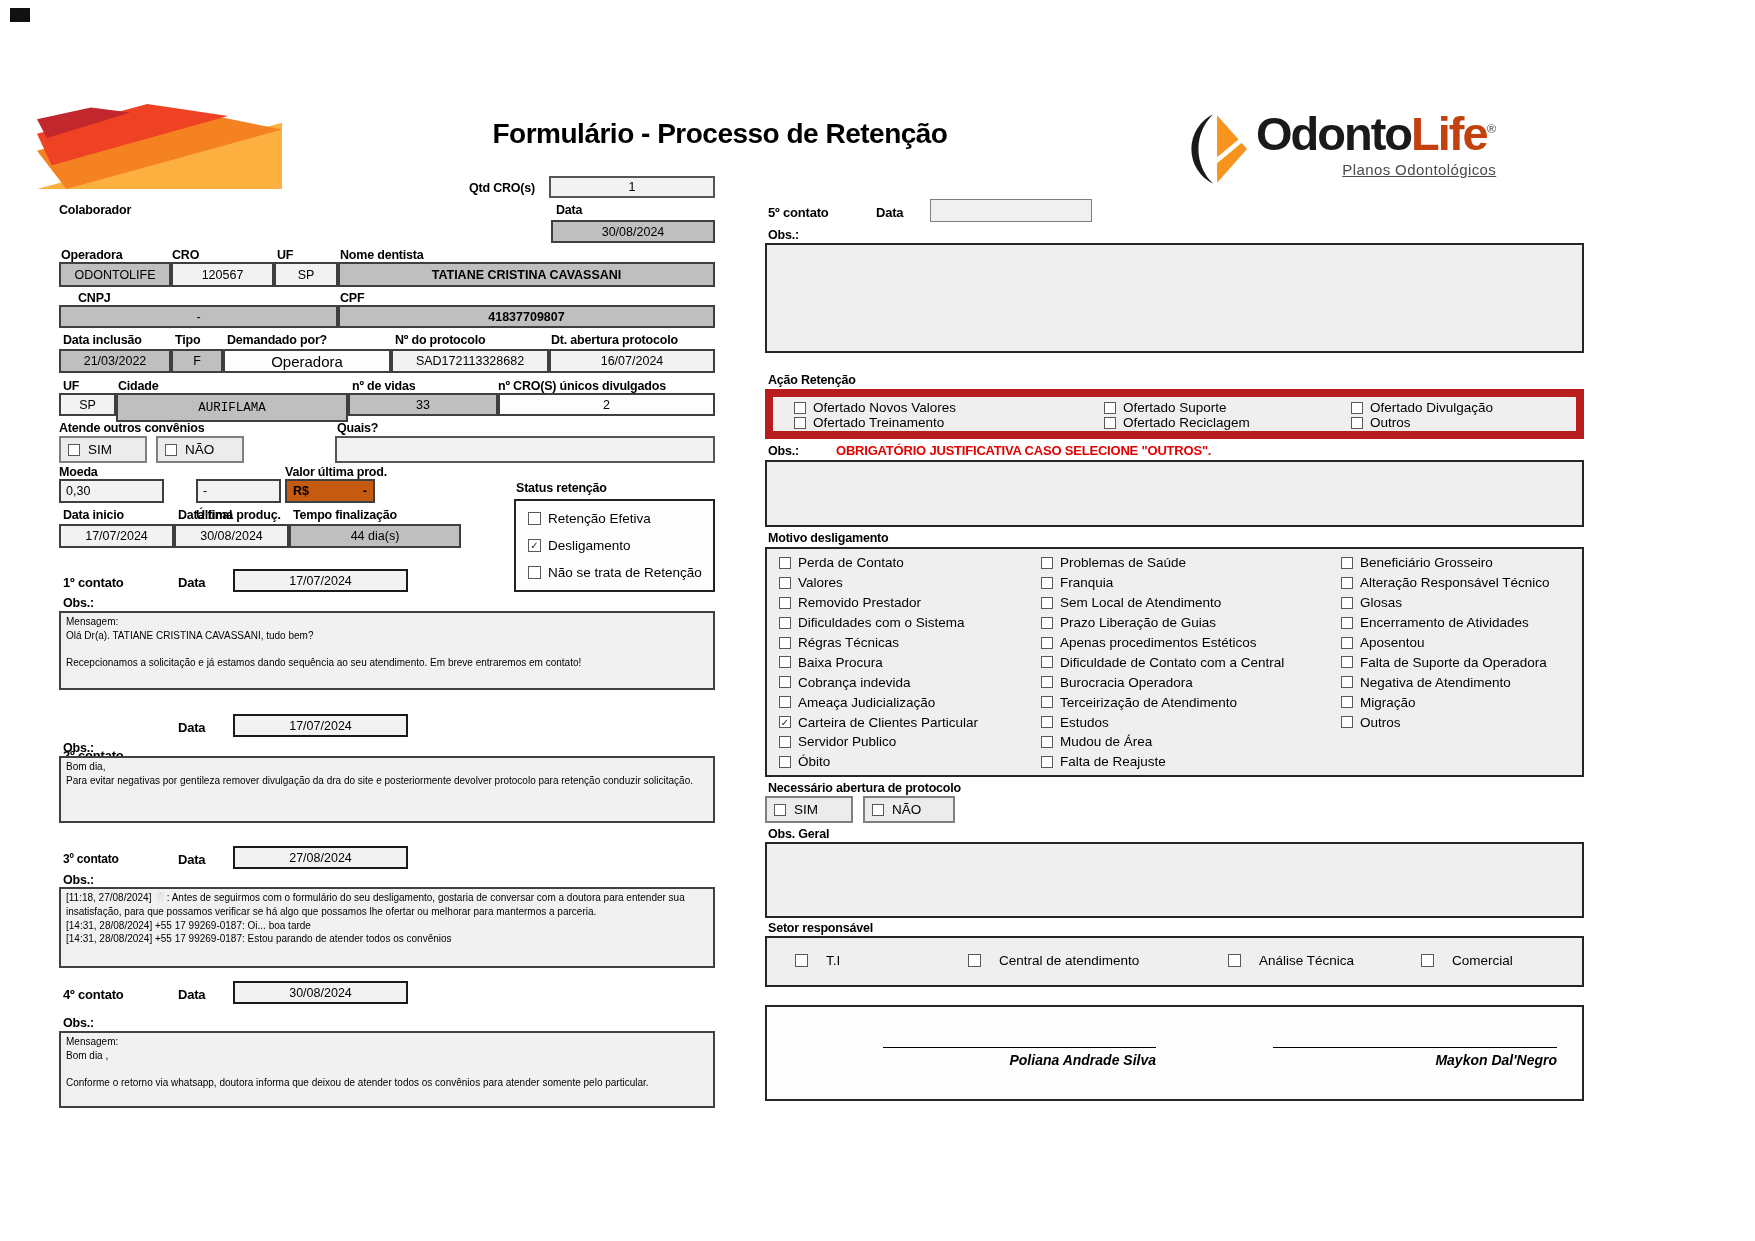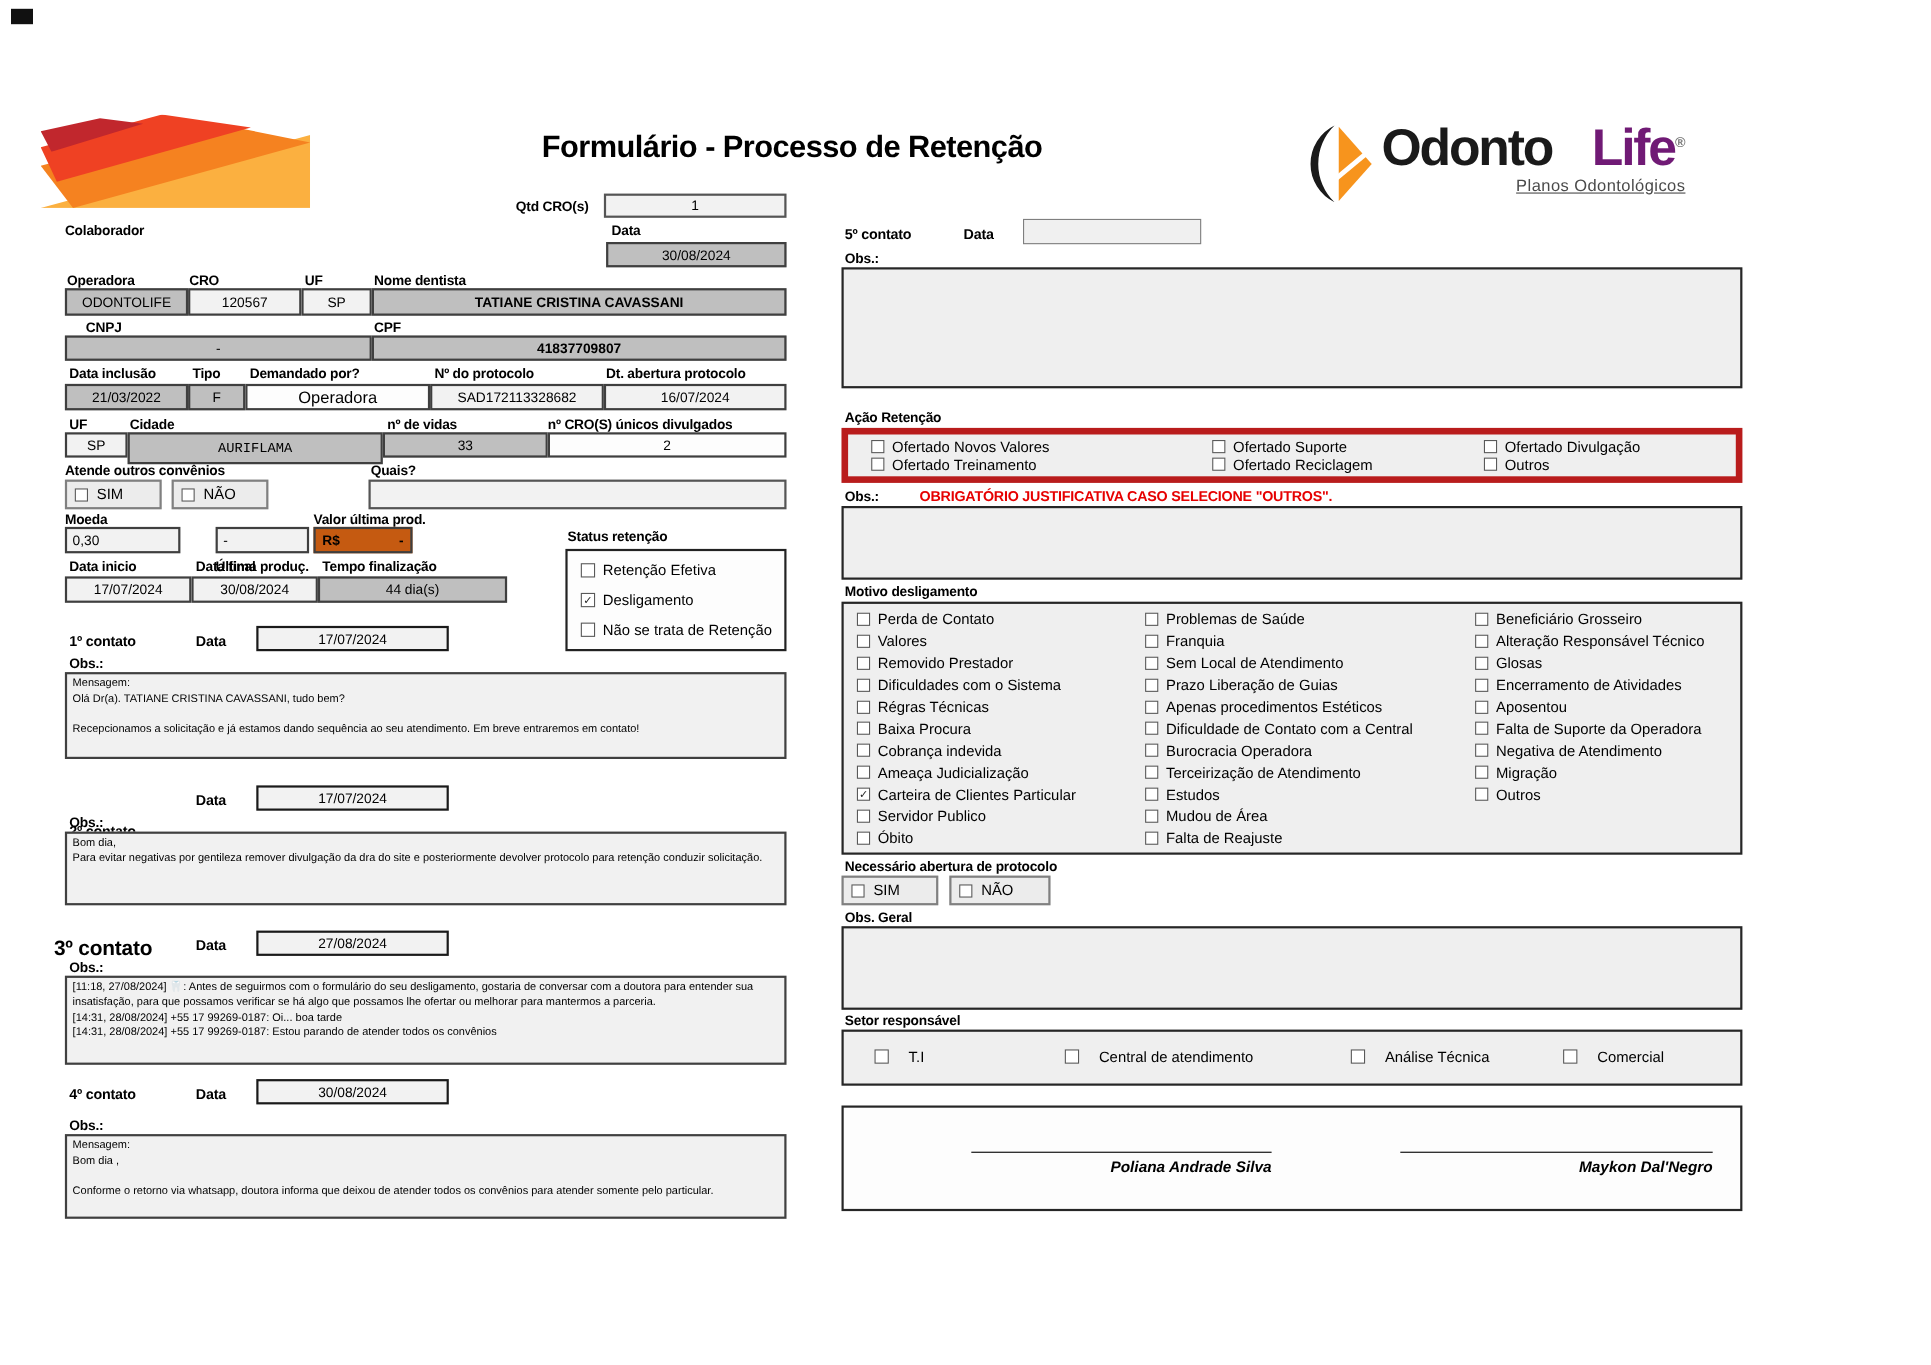--- a/index.html
+++ b/index.html
@@ -25,38 +25,38 @@
   .bigbox{position:absolute;box-sizing:border-box;border:2px solid #262626;background:#efefef;}
   
   .cb{display:inline-flex;flex:none;width:12px;height:12px;box-sizing:border-box;border:1.5px solid #595959;
       background:#fff;align-items:center;justify-content:center;font-size:10px;color:#222;}
   .cbrow{display:flex;align-items:center;gap:7px;font-size:13.5px;white-space:nowrap;}
   .statusbox{position:absolute;box-sizing:border-box;border:2px solid #222;background:#fdfdfd;
              display:flex;flex-direction:column;justify-content:space-around;padding:4px 0 4px 12px;}
   .statusbox .cb{width:13px;height:13px;}
   .optbox{position:absolute;box-sizing:border-box;border:2px solid #808080;background:#ececec;
           display:flex;align-items:center;padding-left:7px;gap:8px;font-size:13.5px;}
-  .acao-grid{position:absolute;box-sizing:border-box;border:6px solid #b91c1c;background:#efefef;
+  .acao-grid{position:absolute;box-sizing:border-box;border:8px solid #b91c1c;background:#efefef;
              display:grid;grid-auto-flow:column;grid-template-rows:repeat(2,1fr);
              grid-template-columns:310px 247px auto;align-items:center;padding:3px 0 3px 21px;}
   .mcol{position:absolute;display:flex;flex-direction:column;}
   .mcol .cbrow{height:19.9px;}
   
   .title{position:absolute;left:410px;top:118px;width:620px;text-align:center;
          font-size:28px;font-weight:bold;letter-spacing:-0.5px;}
   .logo-left{position:absolute;left:37px;top:104px;width:245px;height:85px;overflow:hidden;}
   .logo-left i{position:absolute;display:block;left:0;top:0;width:100%;height:100%;}
   .lp1{background:#fbb040;clip-path:polygon(0 100%,100% 22%,100% 100%);}
   .lp2{background:#f58220;clip-path:polygon(0 55%,62% 8%,100% 30%,12% 100%);}
   .lp3{background:#ef4123;clip-path:polygon(0 35%,45% 0,78% 14%,6% 72%);}
   .lp4{background:#c1272d;clip-path:polygon(0 18%,22% 4%,38% 10%,4% 40%);}
   .brand{position:absolute;left:1190px;top:110px;width:400px;display:flex;align-items:flex-start;gap:8px;}
   .brand-word{font-size:47px;font-weight:800;letter-spacing:-2px;line-height:1;}
   .bw-black{color:#1a1a1a;}
-  .bw-orange{color:#701a75;margin-left:36px;}
+  .bw-orange{color:#c2410c;}
   .bw-reg{font-size:13px;color:#777;vertical-align:super;letter-spacing:0;}
   .brand-tag{text-align:right;font-size:15px;color:#4a4a4a;letter-spacing:0.4px;margin-top:4px;text-decoration:underline;}
   
   .redwarn{position:absolute;font-size:13px;font-weight:bold;color:#e60000;white-space:nowrap;letter-spacing:-0.2px;}
   
   .sigline{position:absolute;border-top:1.5px solid #000;height:0;}
   .signame{position:absolute;font-size:14px;font-weight:bold;font-style:italic;text-align:right;white-space:nowrap;}
   .setrow{position:absolute;display:flex;align-items:center;gap:18px;font-size:13.5px;}
   .setrow .cb{width:13px;height:13px;}
 </style>
@@ -185,21 +185,21 @@
 
 Recepcionamos a solicitação e já estamos dando sequência ao seu atendimento. Em breve entraremos em contato!</div>
 
   <div class="lbl" style="left:63px;top:748px;font-size:13px;">2º contato</div>
   <div class="lbl" style="left:178px;top:720px;font-size:13px;">Data</div>
   <div class="fld" style="left:233px;top:714px;width:175px;height:23px;border-color:#1a1a1a;">17/07/2024</div>
   <div class="lbl" style="left:63px;top:741px;">Obs.:</div>
   <div class="obsbox" style="left:59px;top:756px;width:656px;height:67px;">Bom dia,
 Para evitar negativas por gentileza remover divulgação da dra do site e posteriormente devolver protocolo para retenção conduzir solicitação.</div>
 
-  <div class="lbl" style="left:49px;top:852px;font-size:19px;">3º contato</div>
+  <div class="lbl" style="left:63px;top:852px;font-size:12px;">3º contato</div>
   <div class="lbl" style="left:178px;top:852px;font-size:13px;">Data</div>
   <div class="fld" style="left:233px;top:846px;width:175px;height:23px;border-color:#1a1a1a;">27/08/2024</div>
   <div class="lbl" style="left:63px;top:873px;">Obs.:</div>
   <div class="obsbox" style="left:59px;top:887px;width:656px;height:81px;">[11:18, 27/08/2024] 🦷: Antes de seguirmos com o formulário do seu desligamento, gostaria de conversar com a doutora para entender sua insatisfação, para que possamos verificar se há algo que possamos lhe ofertar ou melhorar para mantermos a parceria.
 [14:31, 28/08/2024] +55 17 99269-0187: Oi... boa tarde
 [14:31, 28/08/2024] +55 17 99269-0187: Estou parando de atender todos os convênios</div>
 
   <div class="lbl" style="left:63px;top:987px;font-size:13px;">4º contato</div>
   <div class="lbl" style="left:178px;top:987px;font-size:13px;">Data</div>
   <div class="fld" style="left:233px;top:981px;width:175px;height:23px;border-color:#1a1a1a;">30/08/2024</div>

